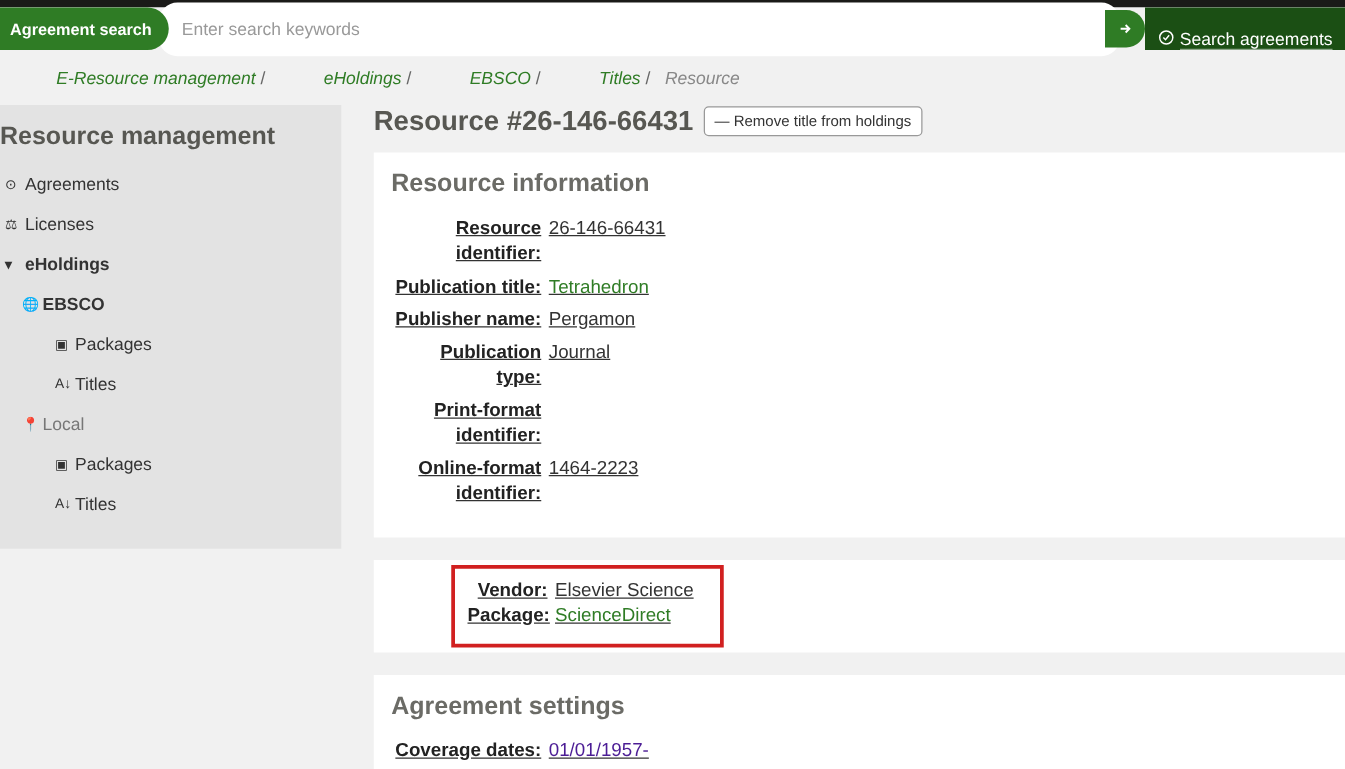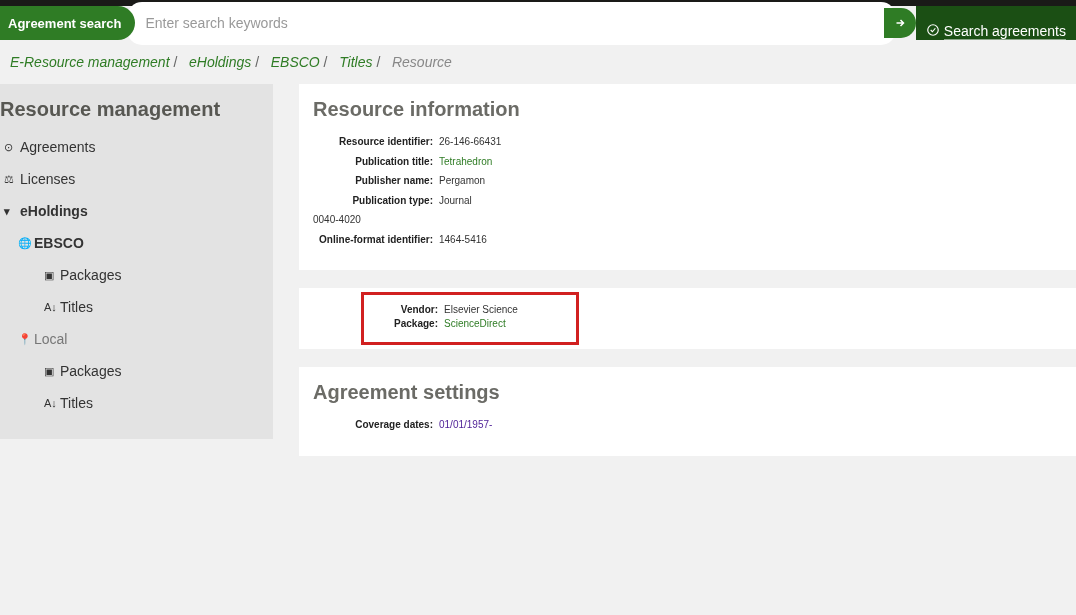--- a/index.html
+++ b/index.html
@@ -31,21 +31,21 @@
 }
 .search-agreements {
   color: #fff; background: #1b4f14; height: 34px; display: flex;
   align-items: flex-end; padding: 0 10px; font-size: 14px; cursor: pointer;
   gap: 4px;
 }
 .search-agreements span.lbl { border-bottom: 1px solid rgba(255,255,255,.5); }
 
 
 .breadcrumbs { padding: 14px 10px; font-size: 14px; }
-.breadcrumbs a { color: #2f7c25; text-decoration: none; font-style: italic; }
+.breadcrumbs a { color: #2f7c25; text-decoration: none; font-style: italic; margin-left: 35px; }
 .breadcrumbs .sep { color: #666; }
 .breadcrumbs .current { color: #888; font-style: italic; }
 
 
 .layout { display: flex; align-items: flex-start; }
 
 
 .sidebar {
   width: 273px; background: #e3e3e3; padding-bottom: 20px;
   margin-right: 26px;
@@ -62,21 +62,21 @@
 .page-title-row { display: flex; align-items: center; gap: 8px; margin-bottom: 12px; }
 .page-title { font-size: 22px; font-weight: bold; color: #575752; }
 .remove-btn {
   border: 1px solid #999; border-radius: 4px; background: #fff; color: #333;
   font-size: 12px; padding: 4px 8px; cursor: pointer;
 }
 
 .card { background: #fff; padding: 14px 14px 18px 14px; margin-bottom: 18px; }
 .card-title { font-size: 20px; font-weight: bold; color: #6b6b66; margin-bottom: 14px; }
 
-.def-row { display: flex; margin-bottom: 6px; font-size: 10px; line-height: 1.35; }
+.def-row { display: flex; margin-bottom: 6px; font-size: 15px; line-height: 1.35; text-decoration: underline; }
 .def-label { width: 126px; text-align: right; font-weight: bold; color: #222; padding-right: 6px; }
 .def-value { flex: 1; color: #333; }
 .def-value.link { color: #2f7c25; }
 
 .highlight-box {
   border: 3px solid #d12020; padding: 8px 10px; width: 218px;
   margin-left: 48px;
 }
 
 .arrow-icon svg { width: 12px; height: 12px; }
@@ -154,20 +154,24 @@
       <span class="side-icon">▣</span>
       <span>Packages</span>
     </div>
     <div class="side-item side-sub2">
       <span class="side-icon">A↓</span>
       <span>Titles</span>
     </div>
   </div>
 
   <div class="main">
+    <div class="page-title-row">
+      <div class="page-title">Resource #26-146-66431</div>
+      <button class="remove-btn">— Remove title from holdings</button>
+    </div>
 
     <div class="card">
       <div class="card-title">Resource information</div>
 
       <div class="def-row">
         <div class="def-label">Resource identifier:</div>
         <div class="def-value">26-146-66431</div>
       </div>
       <div class="def-row">
         <div class="def-label">Publication title:</div>
@@ -175,25 +179,25 @@
       </div>
       <div class="def-row">
         <div class="def-label">Publisher name:</div>
         <div class="def-value">Pergamon</div>
       </div>
       <div class="def-row">
         <div class="def-label">Publication type:</div>
         <div class="def-value">Journal</div>
       </div>
       <div class="def-row">
-        <div class="def-value">0040-4020</div>
+        <div class="def-label">Print-format identifier:</div>
       </div>
       <div class="def-row">
         <div class="def-label">Online-format identifier:</div>
-        <div class="def-value">1464-5416</div>
+        <div class="def-value">1464-2223</div>
       </div>
     </div>
 
     <div class="card" style="padding-top:4px;padding-bottom:4px">
       <div class="highlight-box">
         <div class="def-row" style="margin-bottom:0">
           <div class="def-label" style="width:70px">Vendor:</div>
           <div class="def-value">Elsevier Science</div>
         </div>
         <div class="def-row" style="margin-bottom:4px">

